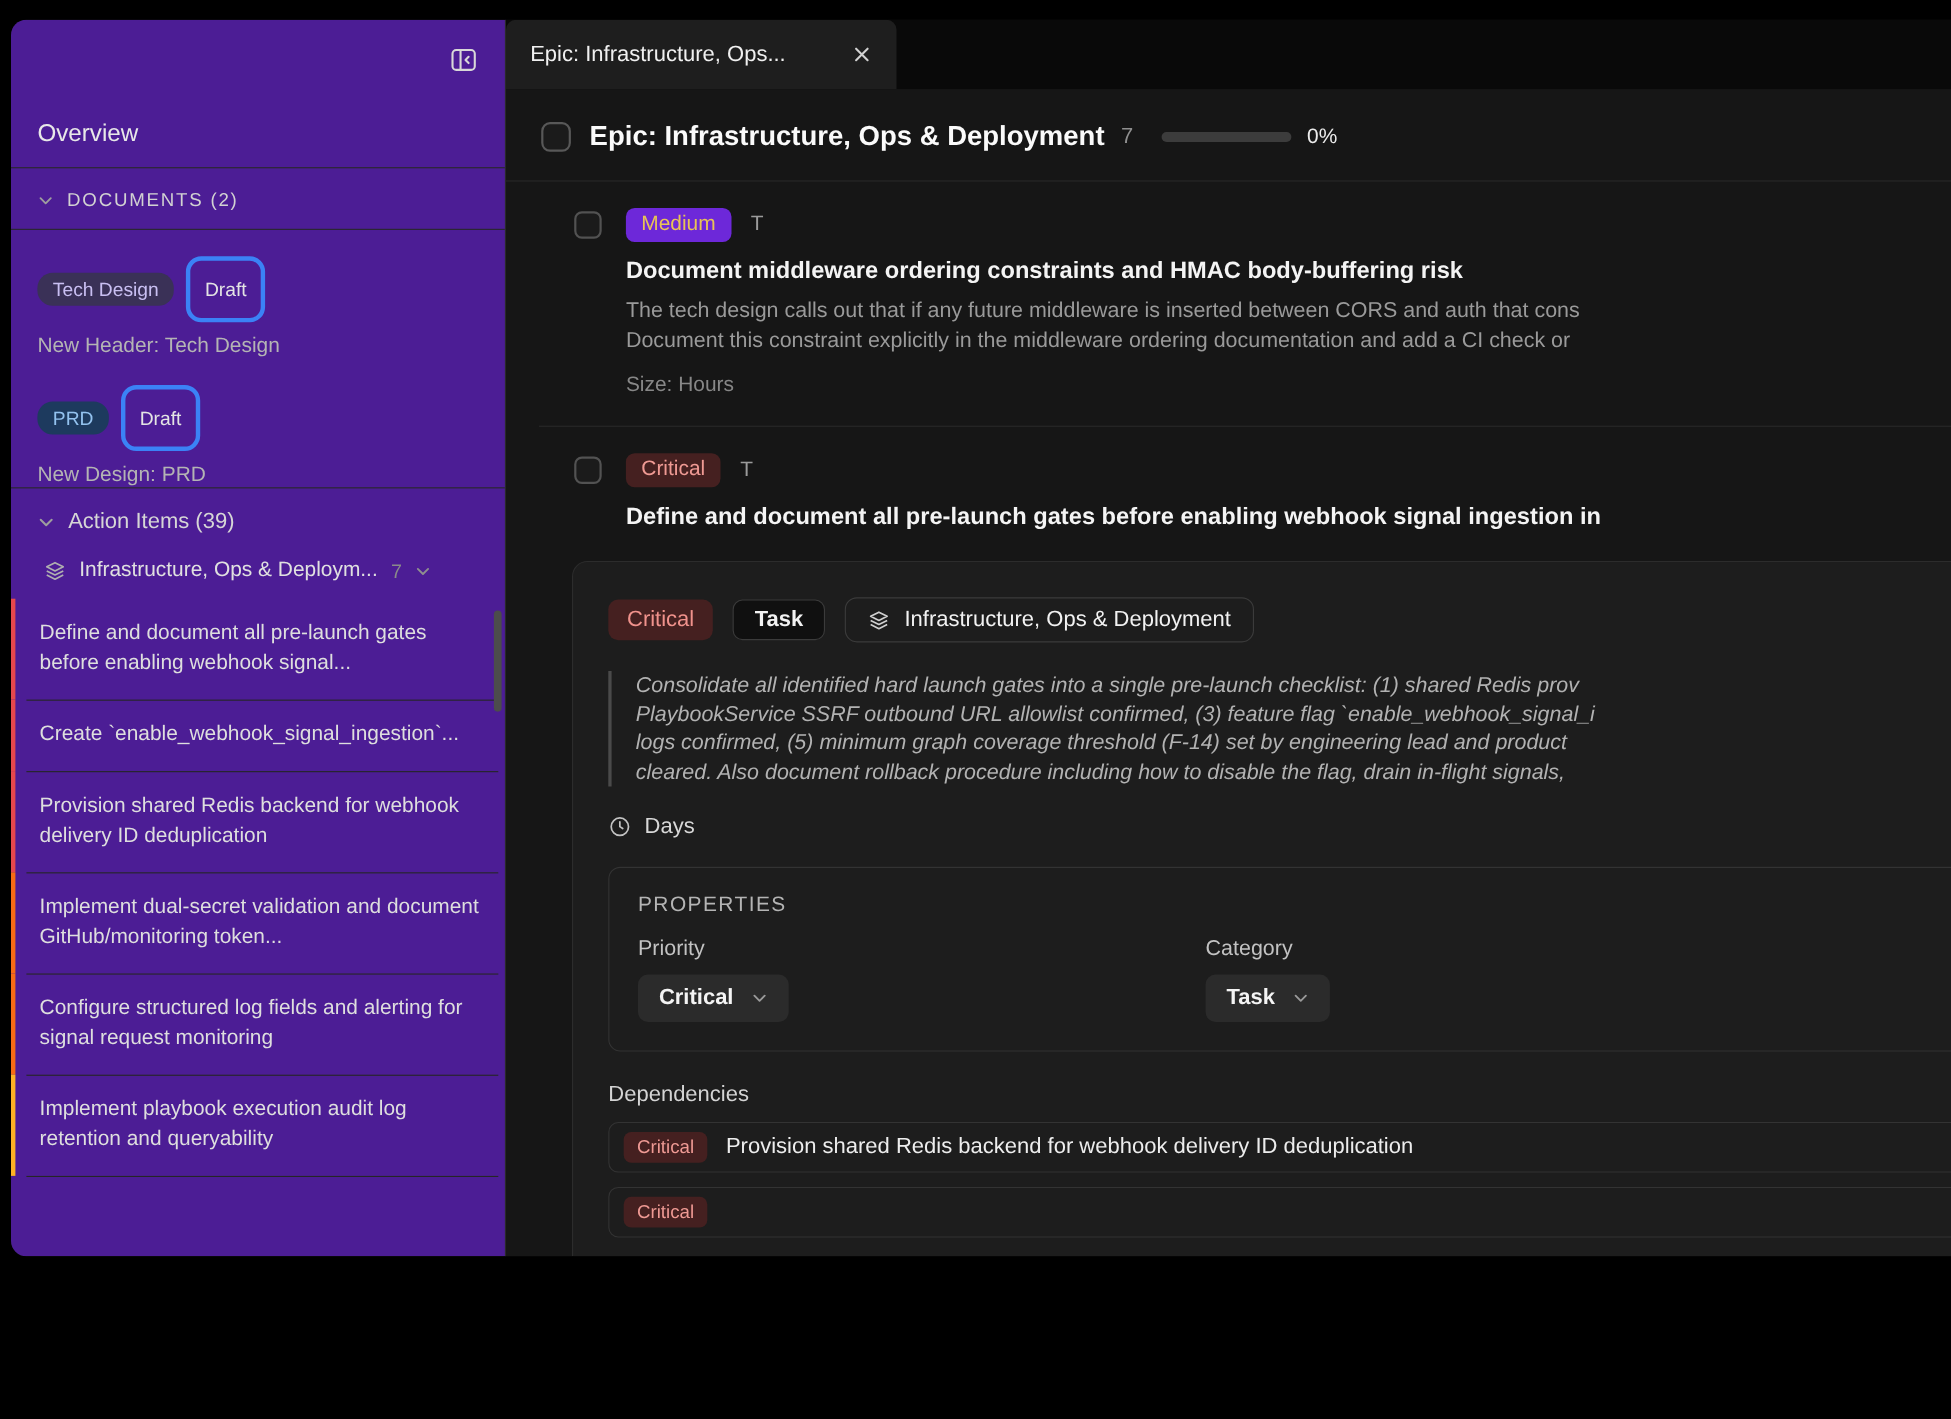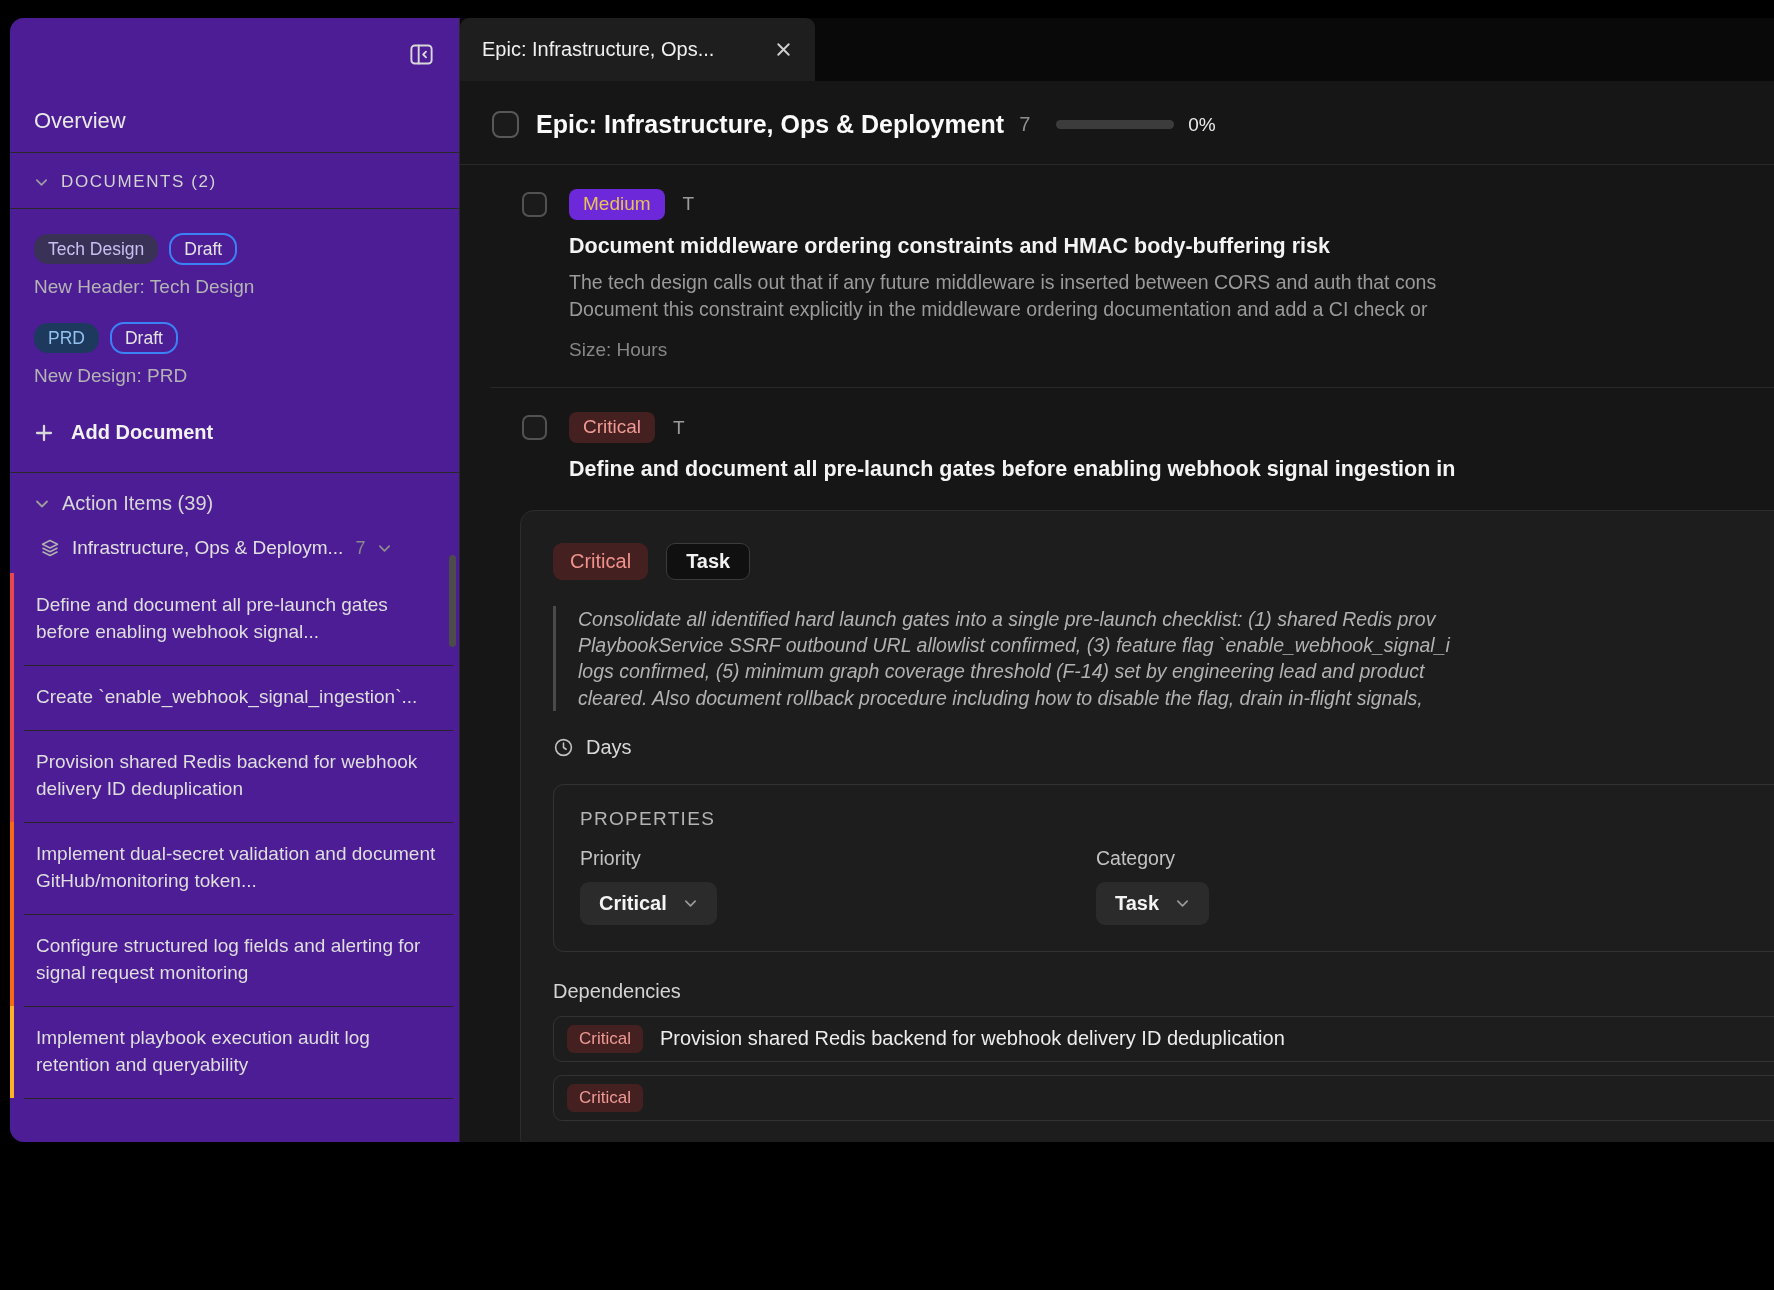--- a/index.html
+++ b/index.html
@@ -17,21 +17,21 @@
   .divider { height:1px; background:#282828; flex:none; }
   .sb-sec-head { display:flex; align-items:center; gap:12px; padding:19px 24px 16px; }
   .sb-sec-head .chev { color:#9e9e9e; display:inline-flex; }
   .sb-sec-docs-label { font-size:17px; letter-spacing:1.6px; color:#d2d2d2; }
   .sb-sec-ai-label { font-size:20px; color:#d6d6d6; }
   .sb-docs { padding:24px 24px 0; }
   .badge-row { display:flex; gap:11px; align-items:center; }
   .badge { display:inline-flex; align-items:center; font-size:17.5px; padding:5px 14px; border-radius:14px; line-height:1.15; }
   .badge-purple { background:#3a3157; color:#c9bff2; }
   .badge-blue   { background:#1d3a5e; color:#93c2ef; }
-  .badge-outline{ background:transparent; border:2px solid #3b82f6; color:#e4e4e4; padding:4px 13px; }
+  .badge-outline{ background:transparent; border:4px solid #3b82f6; color:#e4e4e4; padding:16px 13px; }
   .doc-title { margin-top:11px; font-size:19px; color:#b4b4b4; }
   .doc-item + .doc-item { margin-top:24px; }
   .add-doc { display:flex; align-items:center; gap:17px; margin-top:34px; padding-bottom:28px;
     font-size:20px; font-weight:700; color:#f2f2f2; cursor:pointer; }
   .ai-group { display:flex; align-items:center; gap:12px; padding:6px 24px 14px 30px;
     font-size:19px; color:#e0e0e0; }
   .ai-group .count { color:#8a8a8a; font-size:18px; }
   .ai-group .layers { color:#b0b0b0; display:inline-flex; }
   .ai-group .chev { color:#8f8f8f; display:inline-flex; }
   .ai-list { flex:1; overflow:hidden; }
@@ -139,28 +139,20 @@
         </div>
         <div class="doc-title">New Header: Tech Design</div>
       </div>
       <div class="doc-item">
         <div class="badge-row">
           <span class="badge badge-blue">PRD</span>
           <span class="badge badge-outline">Draft</span>
         </div>
         <div class="doc-title">New Design: PRD</div>
       </div>
-      <div class="add-doc">
-        <span class="icon-btn">
-          <svg width="20" height="20" viewBox="0 0 20 20">
-              <path d="M10 3v14M3 10h14" stroke="currentColor" stroke-width="2.3" stroke-linecap="round"></path>
-            </svg>
-        </span>
-        <span>Add Document</span>
-      </div>
     </div>
     <div class="divider"></div>
 
     <div class="sb-sec-head">
       <span class="chev">
         <svg width="16" height="16" viewBox="0 0 16 16">
             <path d="M3 5.5l5 5 5-5" fill="none" stroke="currentColor" stroke-width="1.8" stroke-linecap="round" stroke-linejoin="round"></path>
           </svg>
       </span>
       <span class="sb-sec-ai-label">Action Items (39)</span>
@@ -244,20 +236,30 @@
             <span class="type-letter">T</span>
           </div>
           <div class="task-title">Define and document all pre-launch gates before enabling webhook signal ingestion in</div>
         </div>
       </div>
 
       <div class="detail-card">
         <div class="detail-badges">
           <span class="dbadge-critical">Critical</span>
           <span class="dbadge-task">Task</span>
+          <span class="dbadge-cat">
+            <span class="layers">
+              <svg width="20" height="20" viewBox="0 0 24 24" fill="none" stroke="currentColor" stroke-width="1.8" stroke-linejoin="round">
+                  <path d="M12 3 3 7.5 12 12l9-4.5L12 3z"></path>
+                  <path d="M3 12l9 4.5 9-4.5"></path>
+                  <path d="M3 16.5 12 21l9-4.5"></path>
+                </svg>
+            </span>
+            <span>Infrastructure, Ops &amp; Deployment</span>
+          </span>
         </div>
 
         <div class="quote">
           <div>Consolidate all identified hard launch gates into a single pre-launch checklist: (1) shared Redis prov</div>
           <div>PlaybookService SSRF outbound URL allowlist confirmed, (3) feature flag `enable_webhook_signal_i</div>
           <div>logs confirmed, (5) minimum graph coverage threshold (F-14) set by engineering lead and product</div>
           <div>cleared. Also document rollback procedure including how to disable the flag, drain in-flight signals,</div>
         </div>
 
         <div class="effort">

